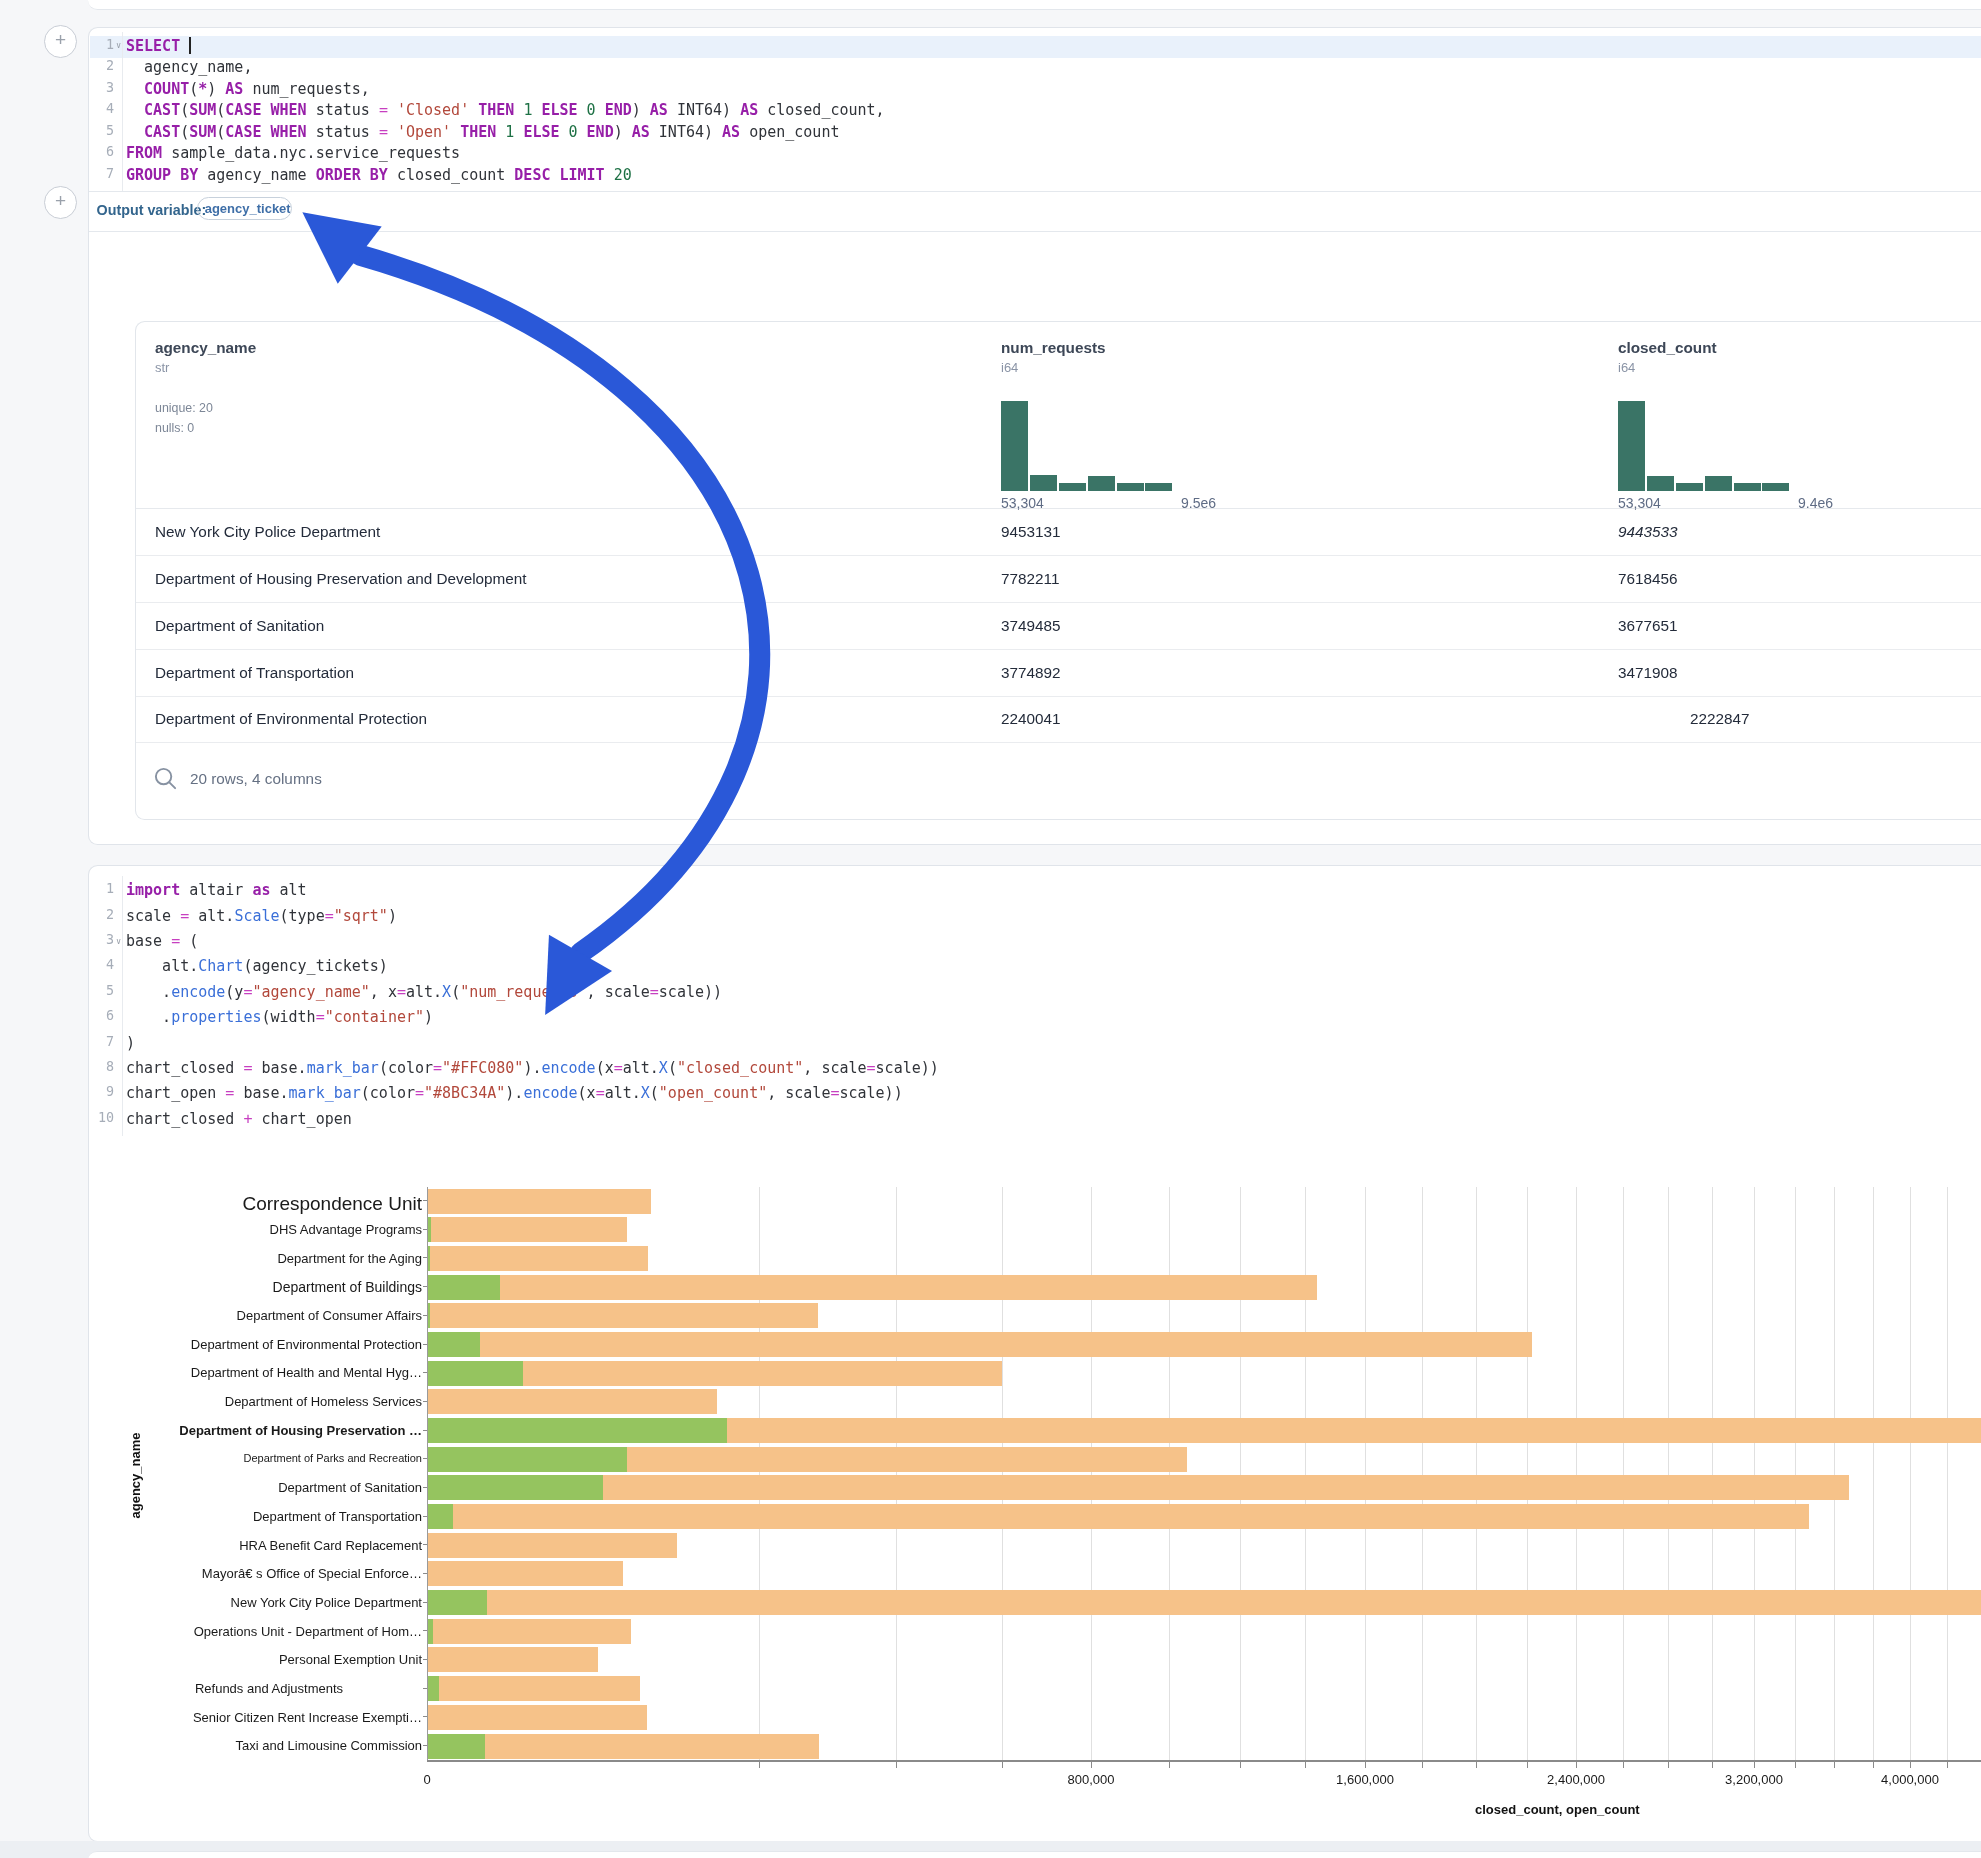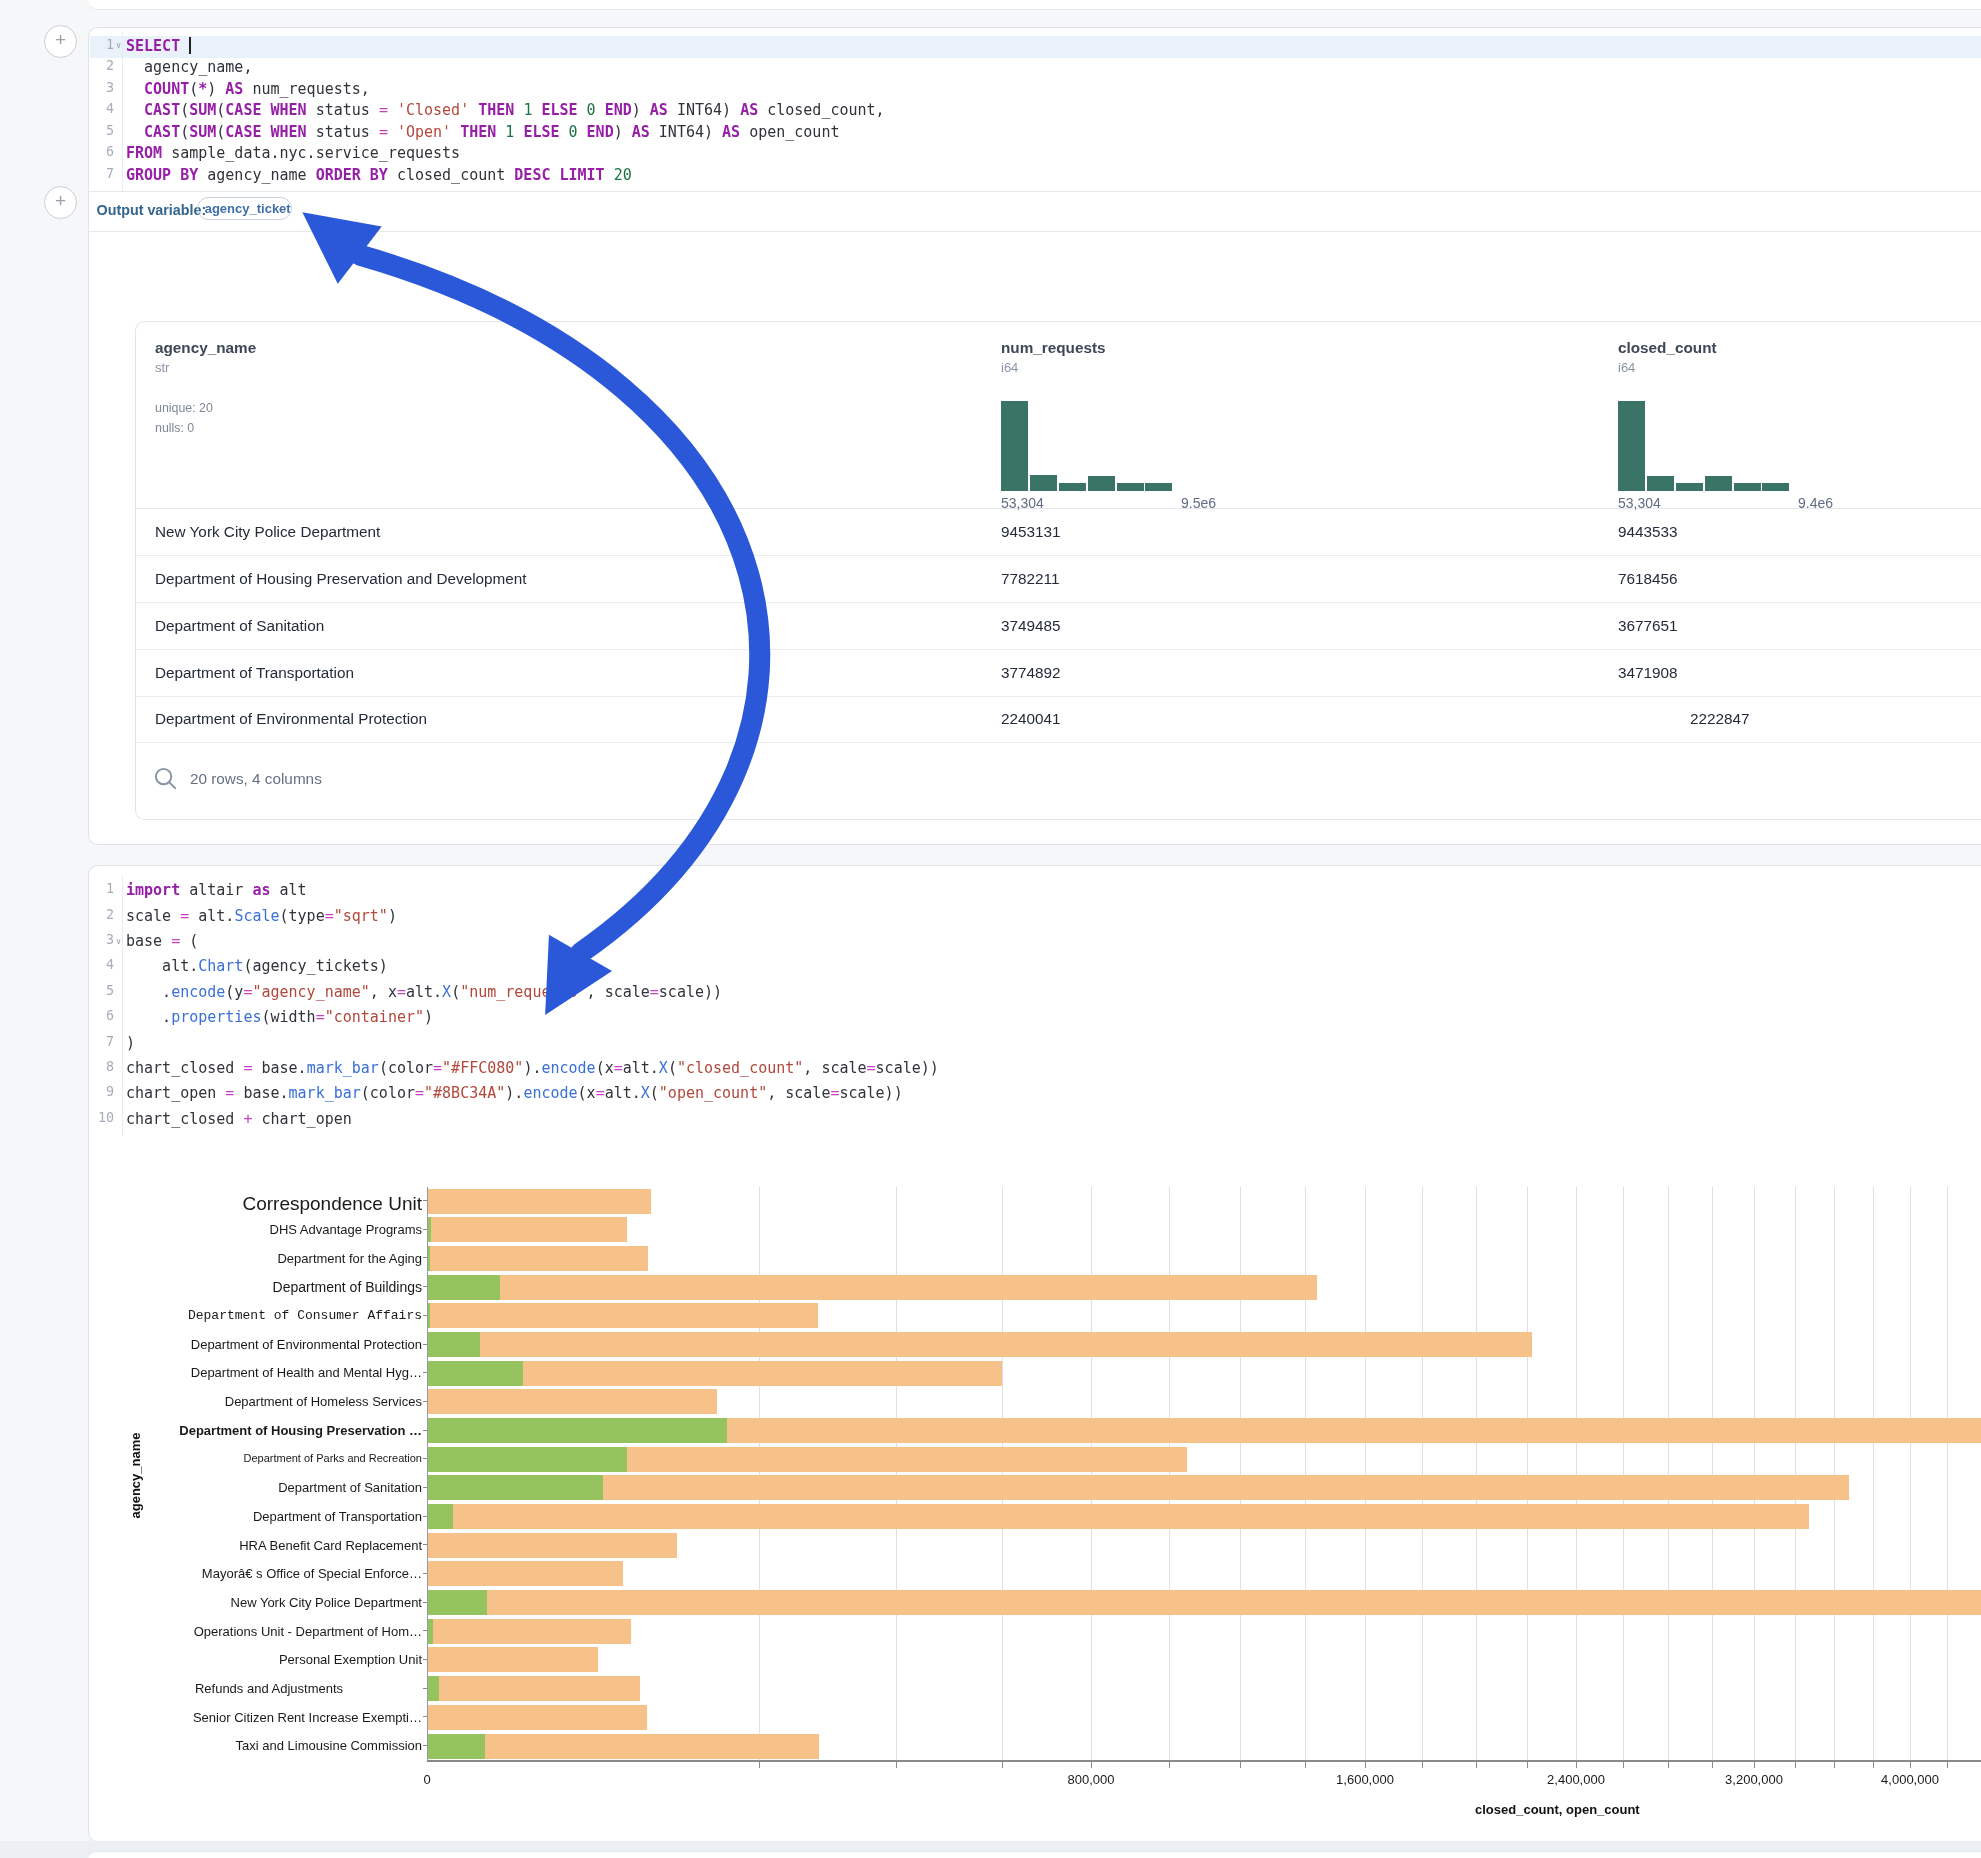--- a/index.html
+++ b/index.html
@@ -111,21 +111,21 @@
       <div class="hist-labels" style="left:1482px;top:173px;">
         <span>53,304</span>
         <span>9.4e6</span>
       </div>
     </div>
 
     <div id="table-rows" style="position:absolute;left:0;right:0;top:186px;">
         <div class="trow" style="top: 0px;">
           <span style="left: 19px;">New York City Police Department</span>
           <span style="left: 865px;">9453131</span>
-          <span style="left: 1482px;">9443533</span>
+          <span style="left: 1482px; font-style: italic;">9443533</span>
         </div>
         <div class="trow" style="top: 47px;">
           <span style="left: 19px;">Department of Housing Preservation and Development</span>
           <span style="left: 865px;">7782211</span>
           <span style="left: 1482px;">7618456</span>
         </div>
         <div class="trow" style="top: 94px;">
           <span style="left: 19px;">Department of Sanitation</span>
           <span style="left: 865px;">3749485</span>
           <span style="left: 1482px;">3677651</span>
@@ -221,21 +221,21 @@
       <div style="left: 338px; top: 65px; width: 221px; height: 25px; background: rgb(246, 194, 137); position: absolute;"></div>
       <div style="left: 338px; top: 65px; width: 2.9px; height: 25px; background: rgb(149, 196, 95); position: absolute;"></div>
       <div style="left: 27px; top: 70px; width: 306px; text-align: right; font-size: 13px; color: rgb(26, 26, 26); position: absolute;">Department for the Aging</div>
       <div style="left: 334px; top: 76px; width: 4.8px; height: 1px; background: rgb(138, 138, 138); position: absolute;"></div>
       <div style="left: 338px; top: 94px; width: 890px; height: 25px; background: rgb(246, 194, 137); position: absolute;"></div>
       <div style="left: 338px; top: 94px; width: 73px; height: 25px; background: rgb(149, 196, 95); position: absolute;"></div>
       <div style="left: 27px; top: 98px; width: 306px; text-align: right; font-size: 14px; color: rgb(26, 26, 26); position: absolute;">Department of Buildings</div>
       <div style="left: 334px; top: 105px; width: 4.8px; height: 1px; background: rgb(138, 138, 138); position: absolute;"></div>
       <div style="left: 338px; top: 122px; width: 391px; height: 25px; background: rgb(246, 194, 137); position: absolute;"></div>
       <div style="left: 338px; top: 122px; width: 2.6px; height: 25px; background: rgb(149, 196, 95); position: absolute;"></div>
-      <div style="left: 27px; top: 127px; width: 306px; text-align: right; font-size: 13px; color: rgb(26, 26, 26); position: absolute; font-family: Liberation Mono, monospace;">Department of Consumer Affairs</div>
+      <div style="left: 27px; top: 127px; width: 306px; text-align: right; font-size: 13px; color: rgb(26, 26, 26); position: absolute;">Department of Consumer Affairs</div>
       <div style="left: 334px; top: 134px; width: 4.8px; height: 1px; background: rgb(138, 138, 138); position: absolute;"></div>
       <div style="left: 338px; top: 151px; width: 1105px; height: 25px; background: rgb(246, 194, 137); position: absolute;"></div>
       <div style="left: 338px; top: 151px; width: 53px; height: 25px; background: rgb(149, 196, 95); position: absolute;"></div>
       <div style="left: 27px; top: 156px; width: 306px; text-align: right; font-size: 13px; color: rgb(26, 26, 26); position: absolute;">Department of Environmental Protection</div>
       <div style="left: 334px; top: 163px; width: 4.8px; height: 1px; background: rgb(138, 138, 138); position: absolute;"></div>
       <div style="left: 338px; top: 180px; width: 575px; height: 25px; background: rgb(246, 194, 137); position: absolute;"></div>
       <div style="left: 338px; top: 180px; width: 96px; height: 25px; background: rgb(149, 196, 95); position: absolute;"></div>
       <div style="left: 27px; top: 184px; width: 306px; text-align: right; font-size: 13px; color: rgb(26, 26, 26); position: absolute;">Department of Health and Mental Hyg…</div>
       <div style="left: 334px; top: 191px; width: 4.8px; height: 1px; background: rgb(138, 138, 138); position: absolute;"></div>
       <div style="left: 338px; top: 208px; width: 290px; height: 25px; background: rgb(246, 194, 137); position: absolute;"></div>

